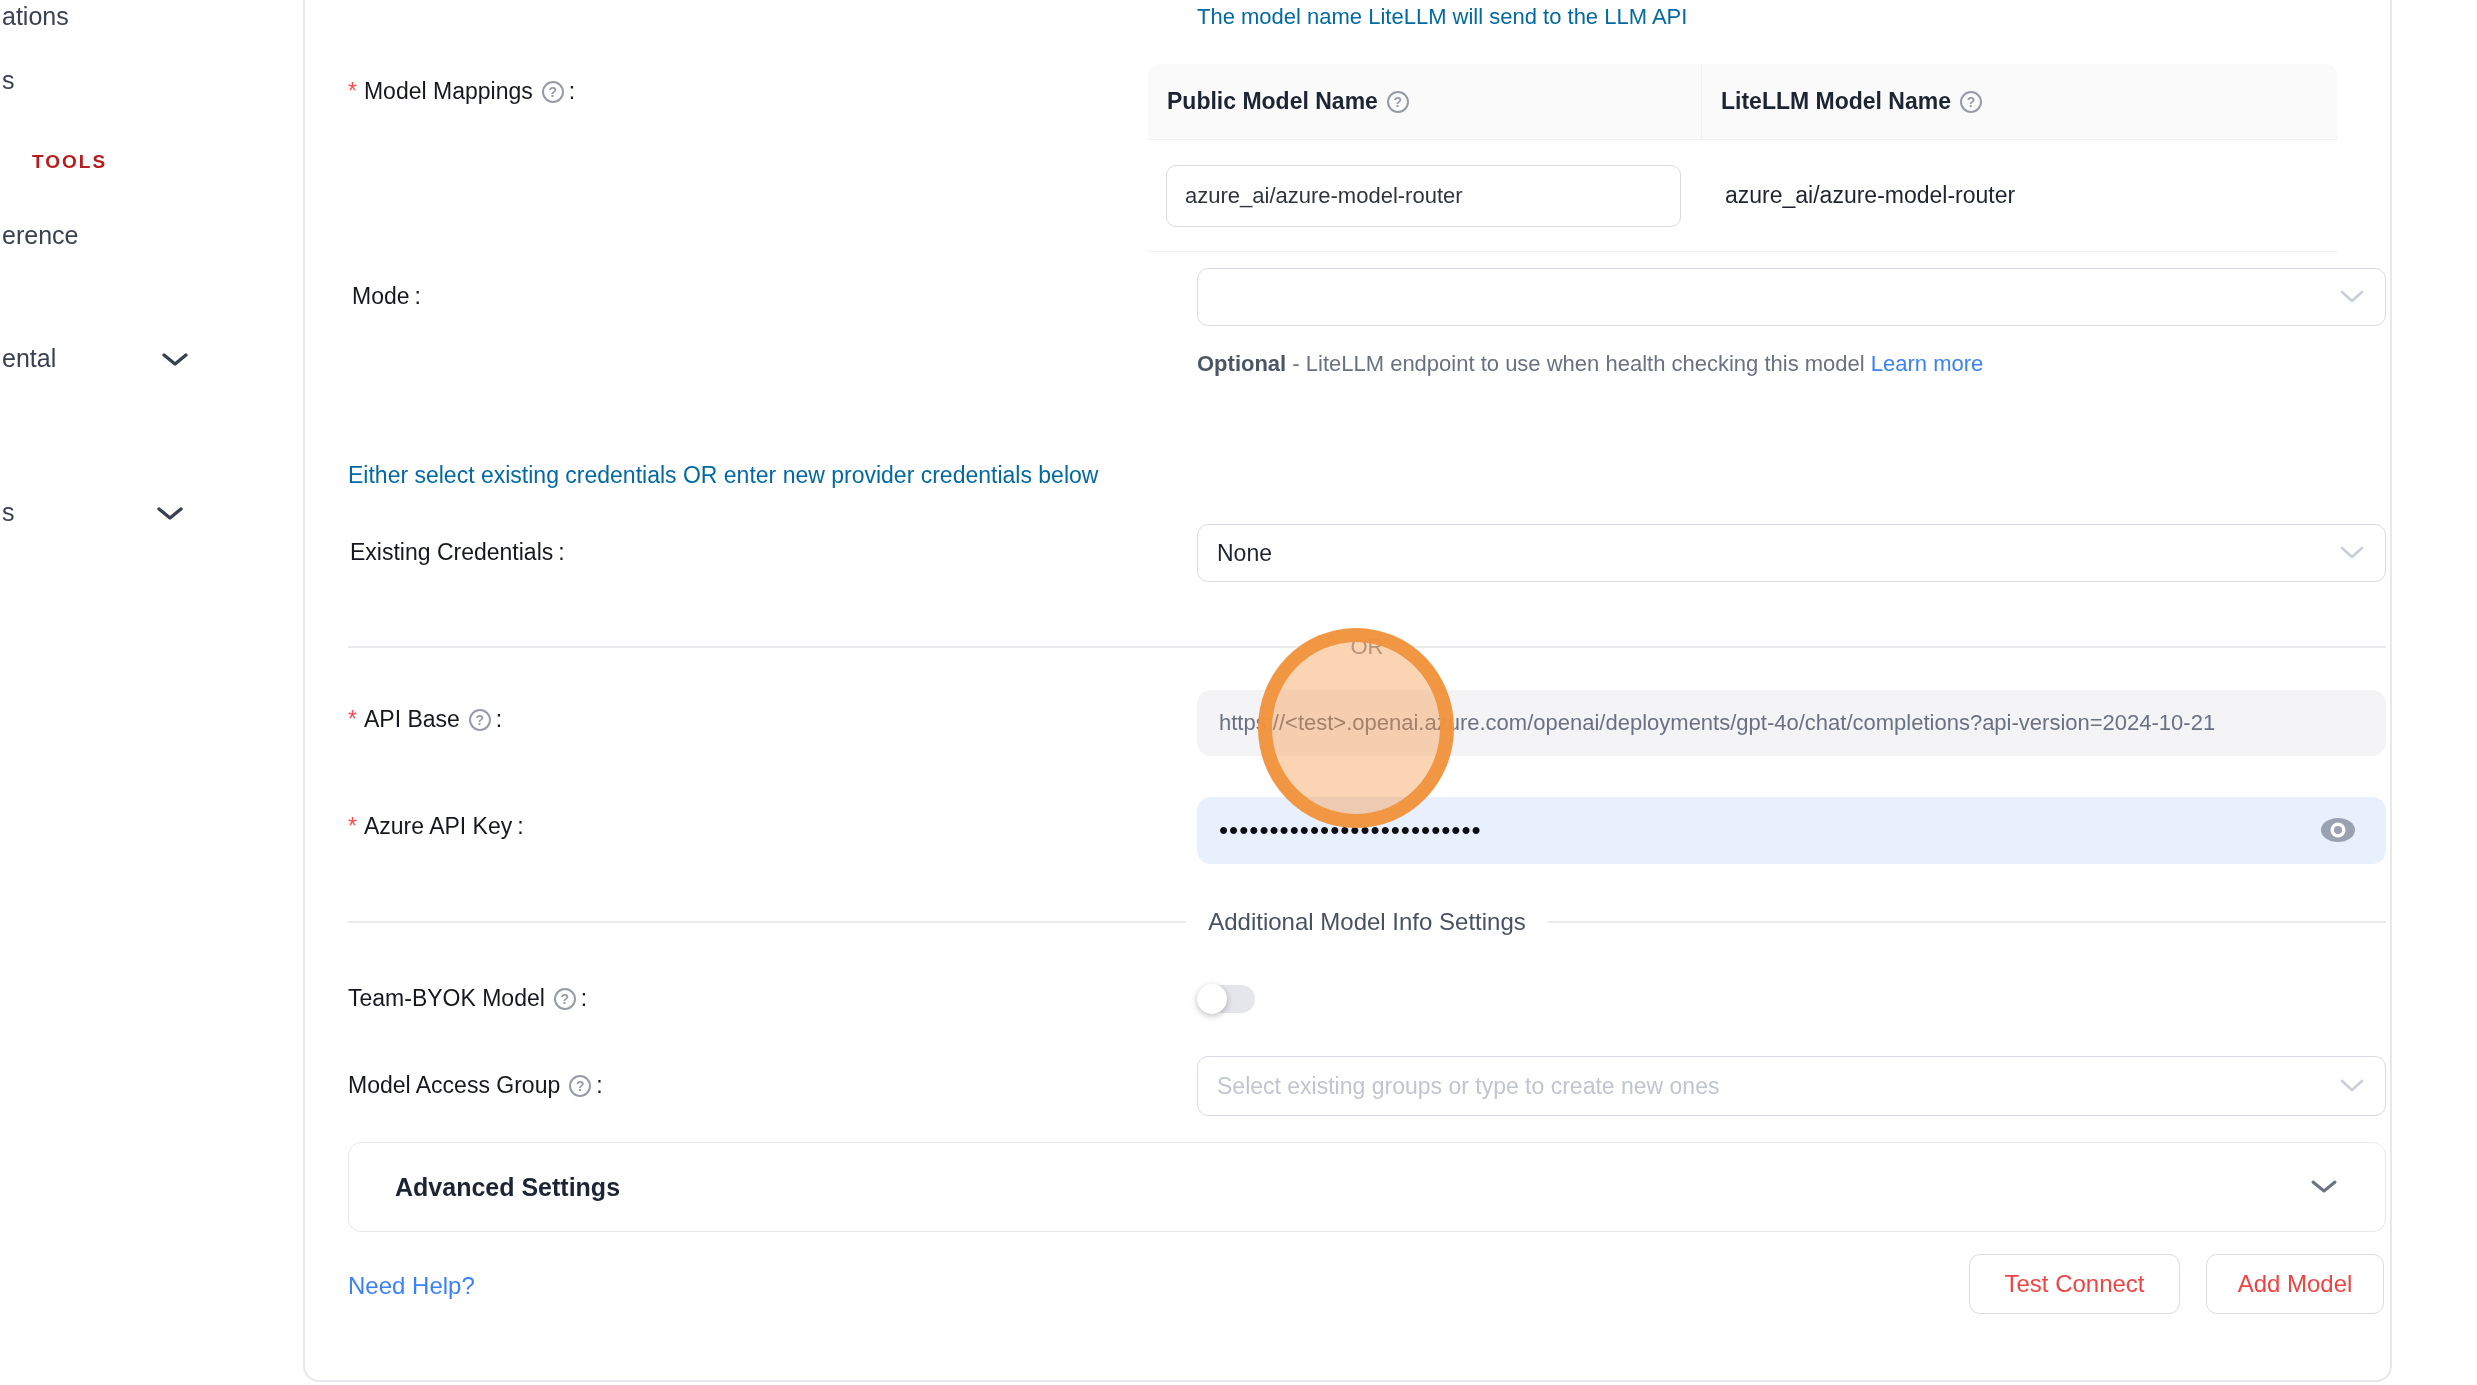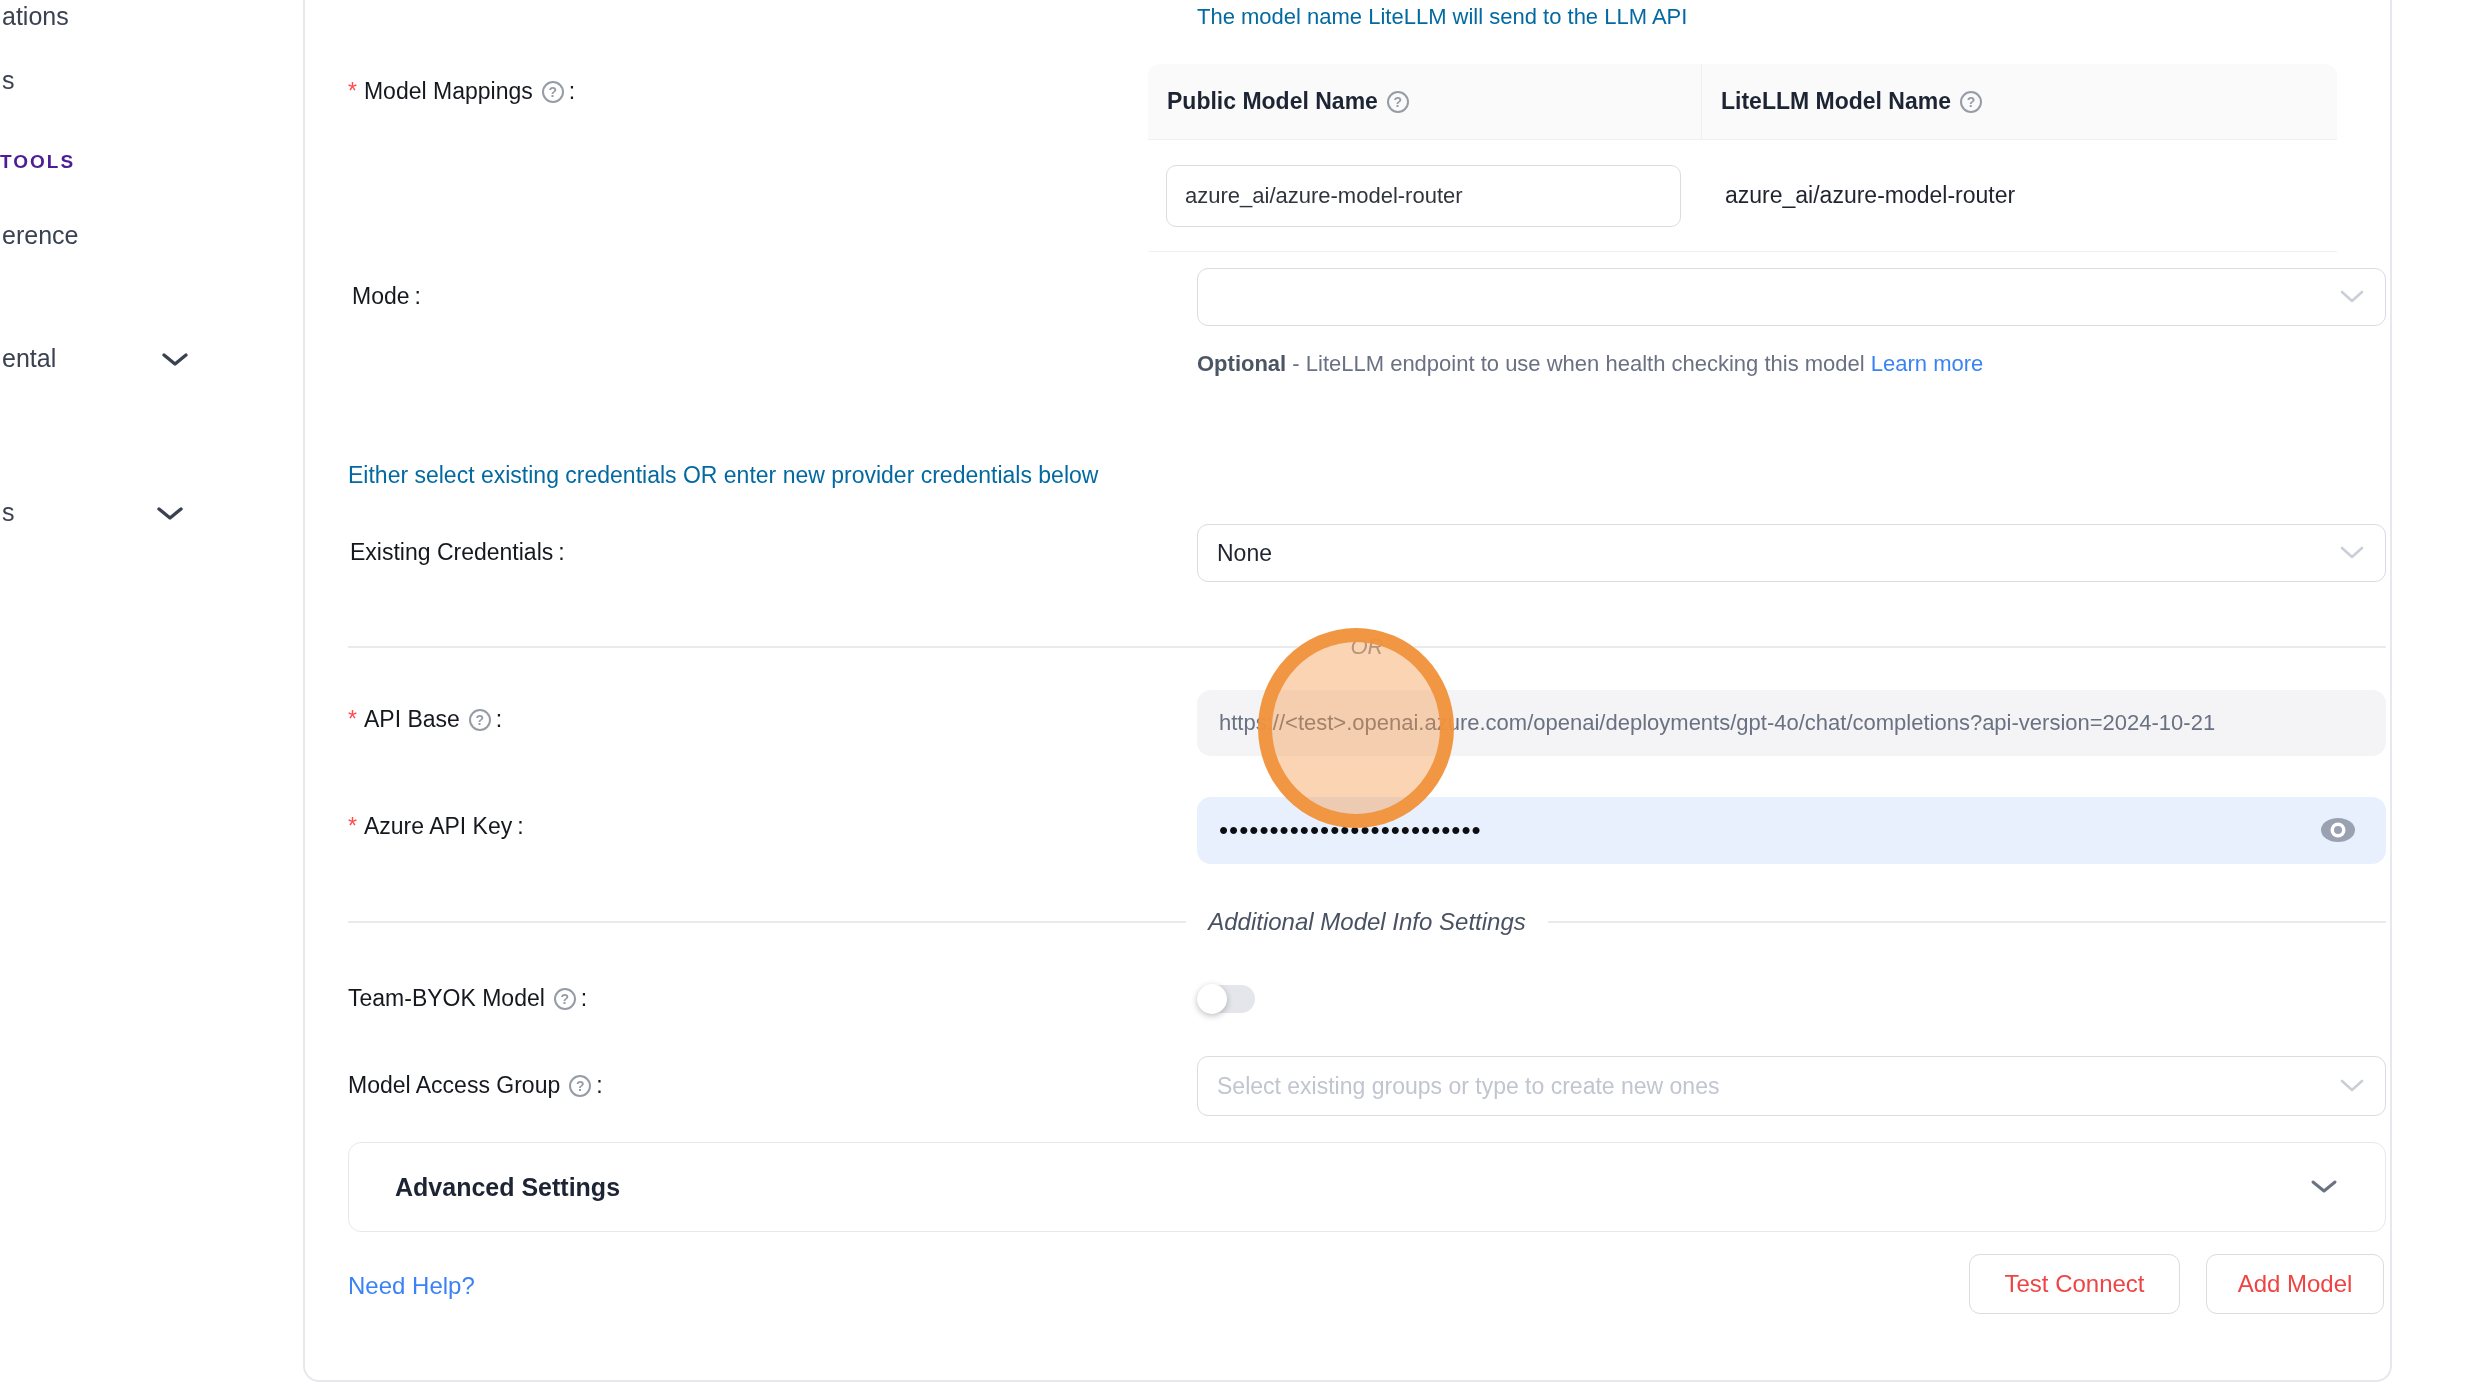--- a/index.html
+++ b/index.html
@@ -3,22 +3,22 @@
 <meta charset="utf-8">
 <style>
   * { margin:0; padding:0; box-sizing:border-box; }
   html,body { width:2477px; height:1385px; background:#ffffff;
     font-family:"Liberation Sans","DejaVu Sans",sans-serif; color:#16191f; }
   #page { position:relative; width:2477px; height:1384px; overflow:hidden; }
 
   
   .side-item { position:absolute; left:2px; font-size:25px; color:#3a4150; white-space:nowrap;
     display:flex; align-items:center; }
-  .side-section { position:absolute; left:0; font-size:19px; font-weight:700; color:#4c1d95;
-    letter-spacing:2px; }
+  .side-section { position:absolute; left:0; font-size:19px; font-weight:700; color:#b91c1c;
+    letter-spacing:2px;padding-left:32px; }
   .side-chev { position:absolute; }
 
   
   .card { position:absolute; left:303px; top:-30px; width:2089px; height:1412px;
     background:#fff; border:2px solid #e6e8ee; border-radius:16px; }
 
   
   .abs { position:absolute; }
   .label { font-size:23px; color:#15181e; display:flex; align-items:center; white-space:nowrap; }
   .req { color:#ff4d4f; margin-right:7px; font-size:23px; }
@@ -56,21 +56,21 @@
     font-family:"Liberation Sans","DejaVu Sans",sans-serif; }
   .api-base { top:690px; height:66px; background:#f4f4f6; color:#0f172a; font-size:22px;
     padding:0 22px; }
   .api-base::placeholder { color:#697182; opacity:1; }
   .api-key { top:797px; height:67px; background:#e8f0fe; color:#0c0e12; font-size:26px;
     letter-spacing:1px; padding:0 70px 0 22px; }
 
   .eye-wrap { position:absolute; left:2318px; top:812px; width:40px; height:36px; cursor:pointer; }
 
   
-  .divider { position:absolute; left:348px; width:2038px; display:flex; align-items:center; gap:22px;font-style:italic; }
+  .divider { position:absolute; left:348px; width:2038px; display:flex; align-items:center; gap:22px; }
   .divider .line { flex:1; height:1.5px; background:#e8eaee; }
   .div-or   { color:#8a919e; font-size:22px; }
   .div-info { color:#495263; font-size:24px; }
 
   
   .toggle { position:absolute; left:1197px; top:985px; width:58px; height:28px;
     background:#e4e6eb; border-radius:14px; cursor:pointer; }
   .toggle .knob { position:absolute; left:0px; top:-1px; width:30px; height:30px; background:#fff;
     border-radius:50%; box-shadow:0 2px 6px rgba(0,0,0,.25); }
 

